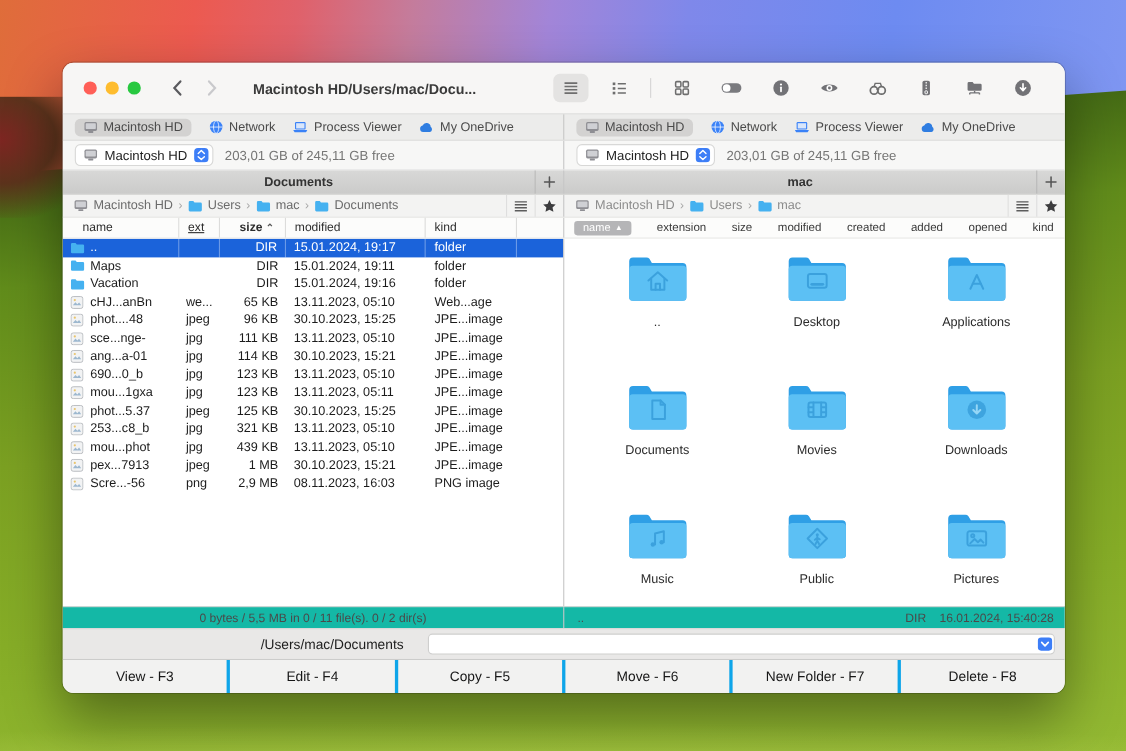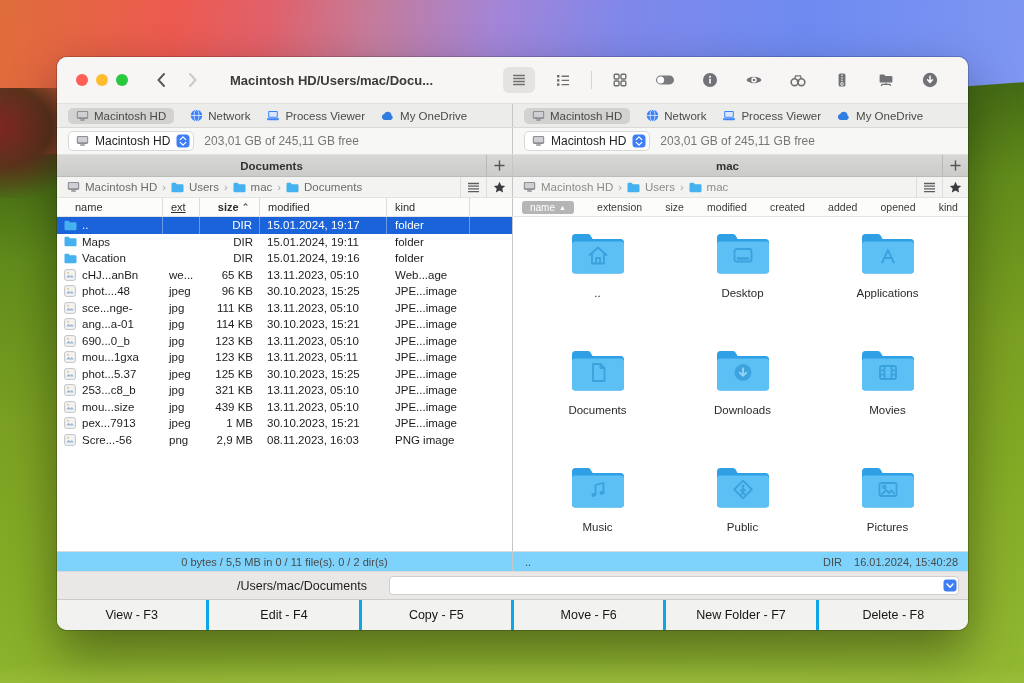--- a/index.html
+++ b/index.html
@@ -100,21 +100,21 @@
   .fc.fill { flex:1; border-right:none !important; }
   .ficon { display:flex; align-items:center; flex:0 0 13px; }
 
   
   .grid { display:grid; grid-template-columns:repeat(3,145px); grid-auto-rows:117px;
     padding:14px 0 0 12px; align-items:start; overflow:hidden; align-self:stretch; }
   .tile { display:flex; flex-direction:column; align-items:center; }
   .tile-label { font-size:11.5px; color:#2a2a2a; margin-top:8px; white-space:nowrap; }
 
   
-  .statusrow { height:20px; background:#7dd3fc; border-top:1px solid #dadad9; font-size:11px; color:#4a4a4a; }
+  .statusrow { height:20px; background:#14b8a6; border-top:1px solid #dadad9; font-size:11px; color:#4a4a4a; }
   .stat { height:100%; }
   .stat.c { justify-content:center; }
   .stat.rside { padding:0 10px 0 12px; gap:12px; }
   .spacer { flex:1; }
 
   
   .cmdrow { height:28px; background:#e9e8e7; border-top:1px solid #d8d8d7; align-items:center; padding:0 9px 0 0;gap:12px; }
   .cmdlabel { margin-left:180px; font-size:12.5px; color:#1d1d1d; white-space:nowrap; }
   .cmdinputwrap { flex:1; position:relative; margin-left:10px; height:19px; }
   .cmdinput { width:100%; height:19px; border:1px solid #cfcfce; border-radius:4px; background:#fff;
@@ -745,21 +745,21 @@
 
   <div class="frow">
     <span class="fc name">
             <span class="ficon">
               <svg width="12" height="12" viewBox="0 0 12 12">
                 <rect x="0.6" y="0.6" width="10.8" height="10.8" rx="2" fill="#f2f3f4" stroke="#b9bcc0" stroke-width="0.9"></rect>
                 <path d="M2.2 8.6 L4.6 5.8 L6.3 7.6 L7.9 5.9 L9.8 8.6 Z" fill="#9db8cf"></path>
                 <circle cx="4" cy="3.8" r="1" fill="#e9c46a"></circle>
               </svg>
             </span>
-            <span class="flabel">mou...size</span>
+            <span class="flabel">mou...phot</span>
           </span>
     <span class="fc ext">jpg</span>
     <span class="fc size">439 KB</span>
     <span class="fc mod">13.11.2023, 05:10</span>
     <span class="fc kind">JPE...image</span>
     <span class="fc fill"></span>
   </div>
 
   <div class="frow">
     <span class="fc name">
@@ -845,37 +845,37 @@
               </g>
             </svg></span>
     <span class="tile-label">Documents</span>
   </div>
 
   <div class="tile">
     <span class="tile-icon"><svg width="56" height="45" viewBox="0 0 56 45">
               <path d="M2 10 V6.5 A3.5 3.5 0 0 1 5.5 3 h12.2 a3.5 3.5 0 0 1 2.7 1.3 L22.6 8 H50.5 A3.5 3.5 0 0 1 54 11.5 V39 a3.5 3.5 0 0 1-3.5 3.5 h-45 A3.5 3.5 0 0 1 2 39 Z" fill="#2f9fe6"></path>
               <rect x="2" y="10.5" width="52" height="32" rx="3.2" fill="#5cc0f4"></rect>
               <g transform="translate(16,12.5)" stroke="#2e95d4" stroke-width="1.8" fill="none" stroke-linecap="round" stroke-linejoin="round" opacity="0.7">
+                <rect x="4" y="5.5" width="16" height="13" rx="1.8"></rect>
+                <path d="M8.5 5.5 V18.5 M15.5 5.5 V18.5 M4 9.8 H8.5 M4 14.2 H8.5 M15.5 9.8 H20 M15.5 14.2 H20"></path>
+              </g>
+            </svg></span>
+    <span class="tile-label">Movies</span>
+  </div>
+
+  <div class="tile">
+    <span class="tile-icon"><svg width="56" height="45" viewBox="0 0 56 45">
+              <path d="M2 10 V6.5 A3.5 3.5 0 0 1 5.5 3 h12.2 a3.5 3.5 0 0 1 2.7 1.3 L22.6 8 H50.5 A3.5 3.5 0 0 1 54 11.5 V39 a3.5 3.5 0 0 1-3.5 3.5 h-45 A3.5 3.5 0 0 1 2 39 Z" fill="#2f9fe6"></path>
+              <rect x="2" y="10.5" width="52" height="32" rx="3.2" fill="#5cc0f4"></rect>
+              <g transform="translate(16,12.5)" stroke="#2e95d4" stroke-width="1.8" fill="none" stroke-linecap="round" stroke-linejoin="round" opacity="0.7">
                 <circle cx="12" cy="12" r="8.5" fill="#2e95d4" stroke="none" opacity="0.9"></circle>
                 <path d="M12 8 V15 M8.8 12.2 L12 15.4 L15.2 12.2" stroke="#aee0f8"></path>
               </g>
             </svg></span>
     <span class="tile-label">Downloads</span>
-  </div>
-
-  <div class="tile">
-    <span class="tile-icon"><svg width="56" height="45" viewBox="0 0 56 45">
-              <path d="M2 10 V6.5 A3.5 3.5 0 0 1 5.5 3 h12.2 a3.5 3.5 0 0 1 2.7 1.3 L22.6 8 H50.5 A3.5 3.5 0 0 1 54 11.5 V39 a3.5 3.5 0 0 1-3.5 3.5 h-45 A3.5 3.5 0 0 1 2 39 Z" fill="#2f9fe6"></path>
-              <rect x="2" y="10.5" width="52" height="32" rx="3.2" fill="#5cc0f4"></rect>
-              <g transform="translate(16,12.5)" stroke="#2e95d4" stroke-width="1.8" fill="none" stroke-linecap="round" stroke-linejoin="round" opacity="0.7">
-                <rect x="4" y="5.5" width="16" height="13" rx="1.8"></rect>
-                <path d="M8.5 5.5 V18.5 M15.5 5.5 V18.5 M4 9.8 H8.5 M4 14.2 H8.5 M15.5 9.8 H20 M15.5 14.2 H20"></path>
-              </g>
-            </svg></span>
-    <span class="tile-label">Movies</span>
   </div>
 
   <div class="tile">
     <span class="tile-icon"><svg width="56" height="45" viewBox="0 0 56 45">
               <path d="M2 10 V6.5 A3.5 3.5 0 0 1 5.5 3 h12.2 a3.5 3.5 0 0 1 2.7 1.3 L22.6 8 H50.5 A3.5 3.5 0 0 1 54 11.5 V39 a3.5 3.5 0 0 1-3.5 3.5 h-45 A3.5 3.5 0 0 1 2 39 Z" fill="#2f9fe6"></path>
               <rect x="2" y="10.5" width="52" height="32" rx="3.2" fill="#5cc0f4"></rect>
               <g transform="translate(16,12.5)" stroke="#2e95d4" stroke-width="1.8" fill="none" stroke-linecap="round" stroke-linejoin="round" opacity="0.7">
                 <path d="M9.5 17.5 V7.5 L17.5 5.5 V15.5"></path>
                 <circle cx="7.5" cy="17.5" r="2" fill="#2e95d4" stroke="none"></circle>
                 <circle cx="15.5" cy="15.5" r="2" fill="#2e95d4" stroke="none"></circle>

